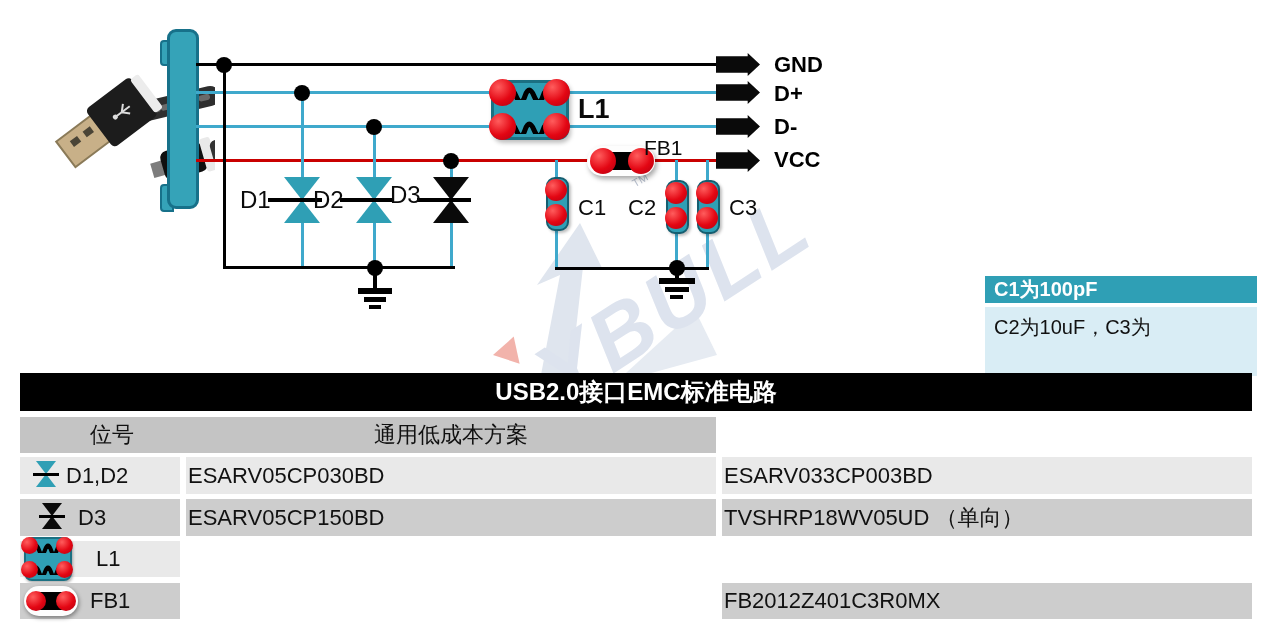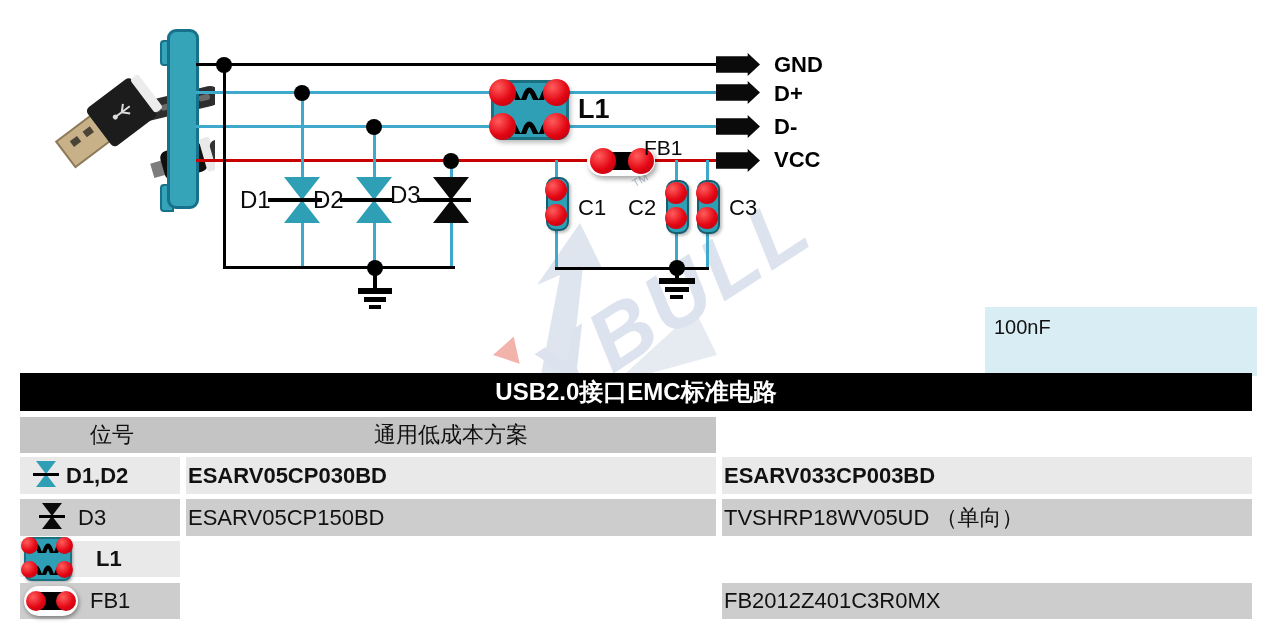--- a/index.html
+++ b/index.html
@@ -50,21 +50,21 @@
   
   .note-head{background:#2f9fb5;color:#fff;font-weight:bold;font-size:20px;
              line-height:27px;padding-left:9px;}
   .note-body{background:#d9edf5;color:#111;font-size:20px;line-height:26px;padding:7px 9px;}
 
   
   .tbl-title{background:#000;color:#fff;font-weight:bold;font-size:24px;
              text-align:center;line-height:38px;}
   .cell{position:absolute;font-size:22px;display:flex;align-items:center;}
   .hdr{background:#c4c4c4;justify-content:center;}
-  .row-light{background:#e9e9e9;font-weight:bold;}
+  .row-light{background:#e9e9e9;}
   .row-dark{background:#cdcdcd;}
   .cell-text{padding-left:2px;}
 
   .mini-tri{width:0;height:0;border-left:10px solid transparent;border-right:10px solid transparent;}
   .mini-crossbar{position:absolute;height:3px;background:#000;}
   .mini-choke{position:relative;background:#2f9fb5;border:2px solid #1b7082;border-radius:8px;
               width:44px;height:40px;box-shadow:1px 2px 3px rgba(0,0,0,.3);}
   .mini-pad{position:absolute;border-radius:50%;
             background:radial-gradient(circle at 35% 30%, #ff5d5d, #e30613 55%, #b60012 95%);}
   .mini-bead{position:relative;width:54px;height:30px;background:#fdfdfd;border-radius:15px;
@@ -201,22 +201,23 @@
 
   <div class="pin-arrow" style="left:716px;top:53px;"></div>
   <div class="pin-arrow" style="left:716px;top:81px;"></div>
   <div class="pin-arrow" style="left:716px;top:115px;"></div>
   <div class="pin-arrow" style="left:716px;top:149px;"></div>
   <div class="pin-label" style="left:774px;top:53px;">GND</div>
   <div class="pin-label" style="left:774px;top:82px;">D+</div>
   <div class="pin-label" style="left:774px;top:115px;">D-</div>
   <div class="pin-label" style="left:774px;top:148px;">VCC</div>
 
+  <div class="abs note-head" style="left:985px;top:276px;width:263px;height:27px;">C1为100pF</div>
   <div class="abs note-body" style="left:985px;top:307px;width:254px;height:55px;">
-    <div>100nF</div>
+    <div>C2为10uF，C3为</div>
   </div>
 
   <div class="abs tbl-title" style="left:20px;top:373px;width:1232px;height:38px;">USB2.0接口EMC标准电路</div>
 
   <div class="cell hdr" style="left:20px;top:417px;width:184px;height:36px;">位号</div>
   <div class="cell hdr" style="left:186px;top:417px;width:530px;height:36px;">通用低成本方案</div>
 
   <div class="cell row-light" style="left:20px;top:457px;width:160px;height:37px;">
     <div style="position:relative;width:22px;height:30px;margin-left:16px;">
       <div class="mini-tri" style="border-top:13px solid #2f9fb5;"></div>

